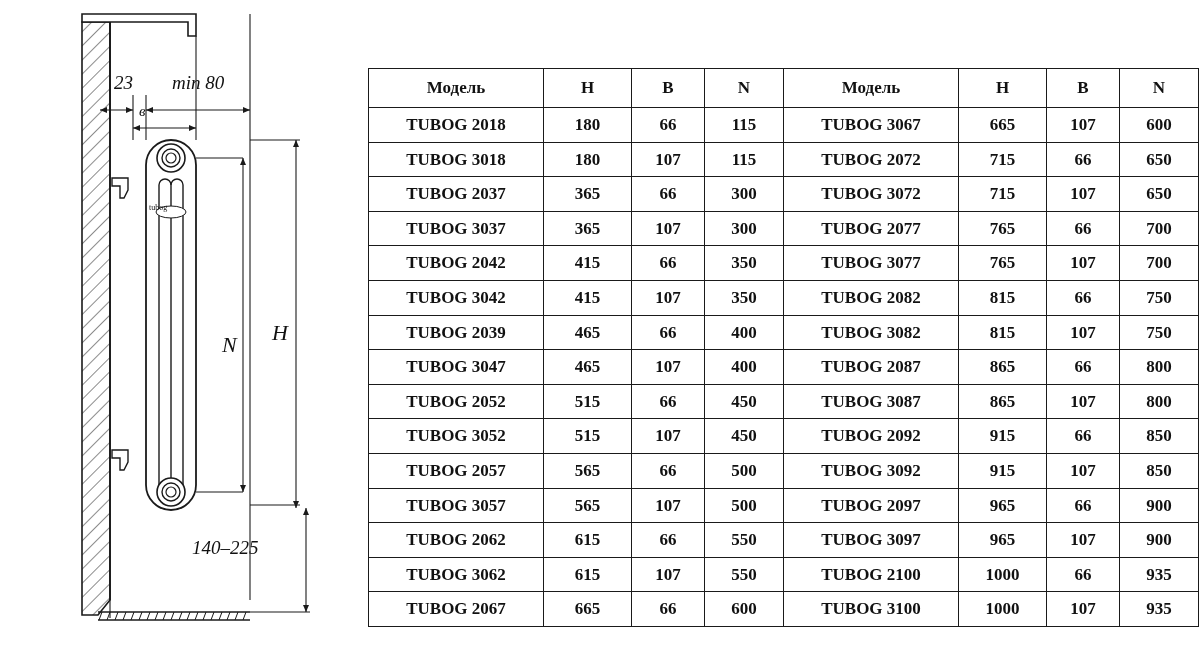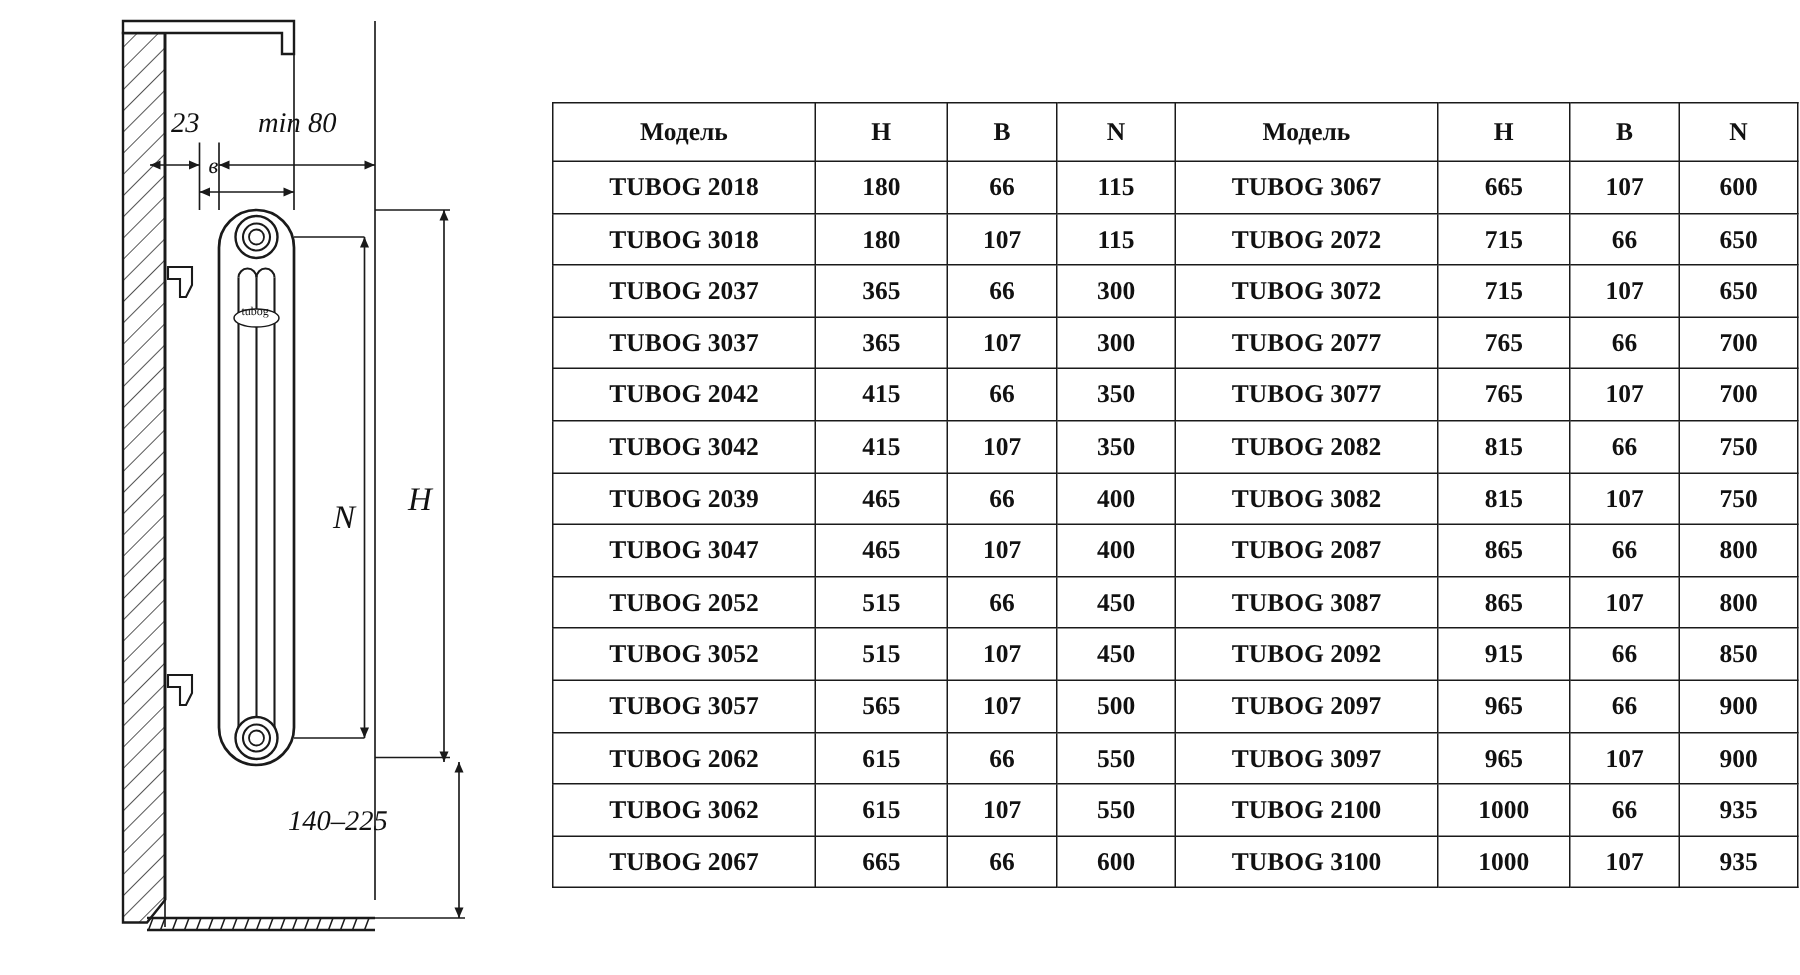--- a/index.html
+++ b/index.html
@@ -184,21 +184,21 @@
     </g>
   </svg>
 
   
   <div class="dim-label" style="left:114px; top:72px;">23</div>
   <div class="dim-label" style="left:172px; top:72px;">min 80</div>
   <div class="dim-label" style="left:139px; top:103px; font-size:15px;">в</div>
   <div class="dim-label" style="left:222px; top:332px; font-size:22px;">N</div>
   <div class="dim-label" style="left:272px; top:320px; font-size:22px;">H</div>
   <div class="dim-label" style="left:192px; top:537px;">140–225</div>
-  <div class="dim-label" style="left:161px; top:203px; font-size:8px; font-style:normal;">tubog</div>
+  <div class="dim-label" style="left:149px; top:203px; font-size:8px; font-style:normal;">tubog</div>
 </div>
 
 <div id="table-panel">
   <table class="spec">
     <colgroup>
       <col class="c-model">
         <col class="c-h">
         <col class="c-b">
         <col class="c-n">
       <col class="c-model">
@@ -313,20 +313,30 @@
           <td>TUBOG 3052</td>
           <td>515</td>
           <td>107</td>
           <td>450</td>
           <td>TUBOG 2092</td>
           <td>915</td>
           <td>66</td>
           <td>850</td>
         </tr>
         <tr>
+          <td>TUBOG 2057</td>
+          <td>565</td>
+          <td>66</td>
+          <td>500</td>
+          <td>TUBOG 3092</td>
+          <td>915</td>
+          <td>107</td>
+          <td>850</td>
+        </tr>
+        <tr>
           <td>TUBOG 3057</td>
           <td>565</td>
           <td>107</td>
           <td>500</td>
           <td>TUBOG 2097</td>
           <td>965</td>
           <td>66</td>
           <td>900</td>
         </tr>
         <tr>

